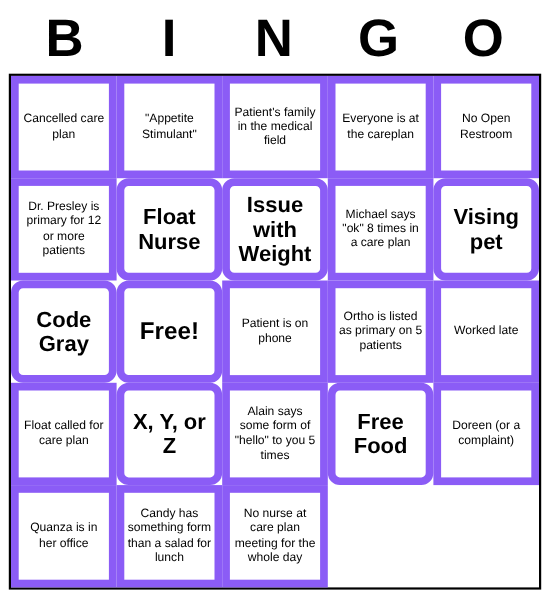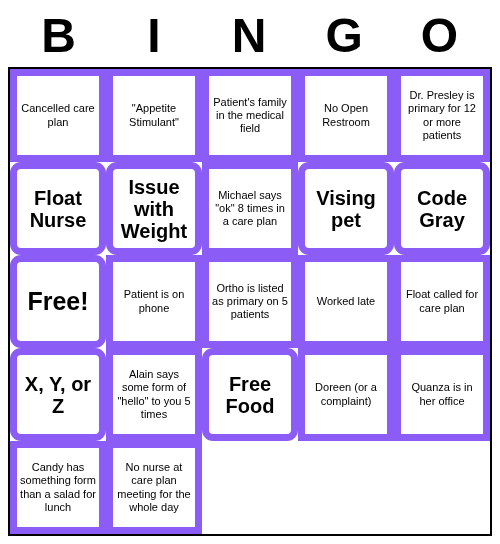--- a/index.html
+++ b/index.html
@@ -47,39 +47,40 @@
       line-height: 1.2;
       min-height: 88px;
     }
     .bingo-cell.large-text {
       font-size: 20px;
       font-weight: bold;
       line-height: 1.1;
       border-radius: 11px;
     }
     .bingo-cell.free {
-      font-size: 25px;
+      font-size: 22px;
       font-weight: bold;
     }
   </style>
 </head>
 <body>
 
 <div class="bingo-title">
 <span>B</span>
     <span>I</span>
     <span>N</span>
     <span>G</span>
     <span>O</span>
   </div>
 
 <div class="bingo-grid">
 <div class="bingo-cell">Cancelled care plan</div>
     <div class="bingo-cell">"Appetite Stimulant"</div>
     <div class="bingo-cell">Patient's family in the medical field</div>
+    <div class="bingo-cell">Everyone is at the careplan</div>
     <div class="bingo-cell">No Open Restroom</div>
     <div class="bingo-cell">Dr. Presley is primary for 12 or more patients</div>
     <div class="bingo-cell large-text">Float Nurse</div>
     <div class="bingo-cell large-text">Issue with Weight</div>
     <div class="bingo-cell">Michael says "ok" 8 times in a care plan</div>
     <div class="bingo-cell large-text">Vising pet</div>
     <div class="bingo-cell large-text">Code Gray</div>
     <div class="bingo-cell large-text free">Free!</div>
     <div class="bingo-cell">Patient is on phone</div>
     <div class="bingo-cell">Ortho is listed as primary on 5 patients</div>

